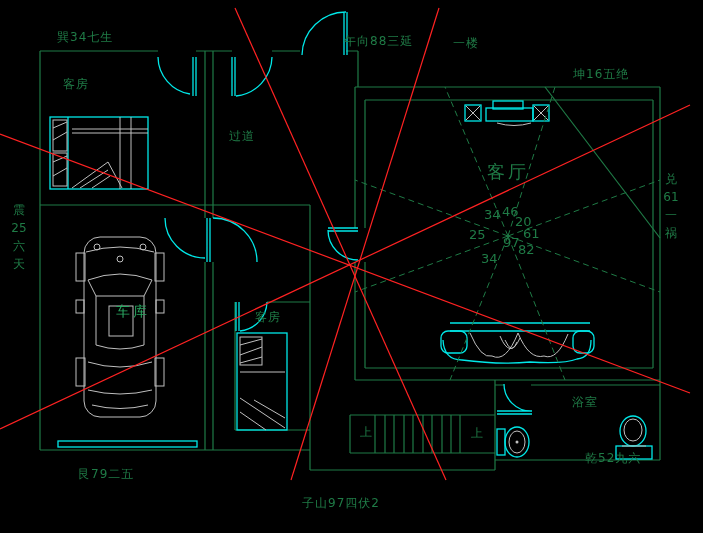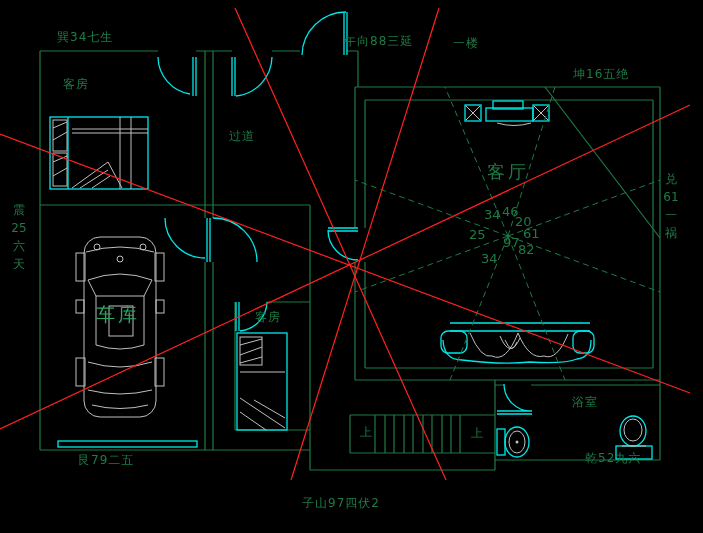--- a/index.html
+++ b/index.html
@@ -19,21 +19,21 @@
   .w{stroke:var(--wall);fill:none;stroke-width:1.2;}
   .wd{stroke:var(--wall);fill:none;stroke-width:1;stroke-dasharray:6 4;}
   .c{stroke:var(--cyan);fill:none;stroke-width:1.3;}
   .r{stroke:var(--red);fill:none;stroke-width:1.2;}
   .g{stroke:var(--gray);fill:none;stroke-width:1;}
   .t{
     position:absolute;color:var(--wall);font-size:12px;line-height:1.1;
     letter-spacing:1px;white-space:nowrap;
   }
   .t.big{font-size:18px;letter-spacing:3px;}
-  .t.bright{color:var(--bright);letter-spacing:3px;font-size:19px;}
+  .t.bright{color:var(--bright);letter-spacing:3px;font-size:14px;padding-left:20px;}
   .t.num{font-size:13px;letter-spacing:0;}
   .vert{
     position:absolute;color:var(--wall);font-size:12px;white-space:normal;
     width:22px;text-align:center;
   }
   .vert span{display:block;line-height:18px;}
 </style>
 </head>
 <body>
 
@@ -175,21 +175,21 @@
       <path class="r" d="M0,429 L690,105"></path>
       <path class="r" d="M235,8 L446,480"></path>
       <path class="r" d="M439,8 L291,480"></path>
     </g>
   </svg>
 
   <div class="t" style="left:57px;top:31px">巽34七生</div>
   <div class="t" style="left:344px;top:35px">午向88三延</div>
   <div class="t" style="left:453px;top:37px">一楼</div>
   <div class="t" style="left:573px;top:68px">坤16五绝</div>
-  <div class="t" style="left:78px;top:454px">艮79二五</div>
+  <div class="t" style="left:78px;top:468px">艮79二五</div>
   <div class="t" style="left:585px;top:452px">乾52九六</div>
   <div class="t" style="left:302px;top:497px">子山97四伏2</div>
 
   <div class="vert" style="left:8px;top:201px">
     <span>震</span>
     <span>25</span>
     <span>六</span>
     <span>天</span>
   </div>
   <div class="vert" style="left:660px;top:170px">

